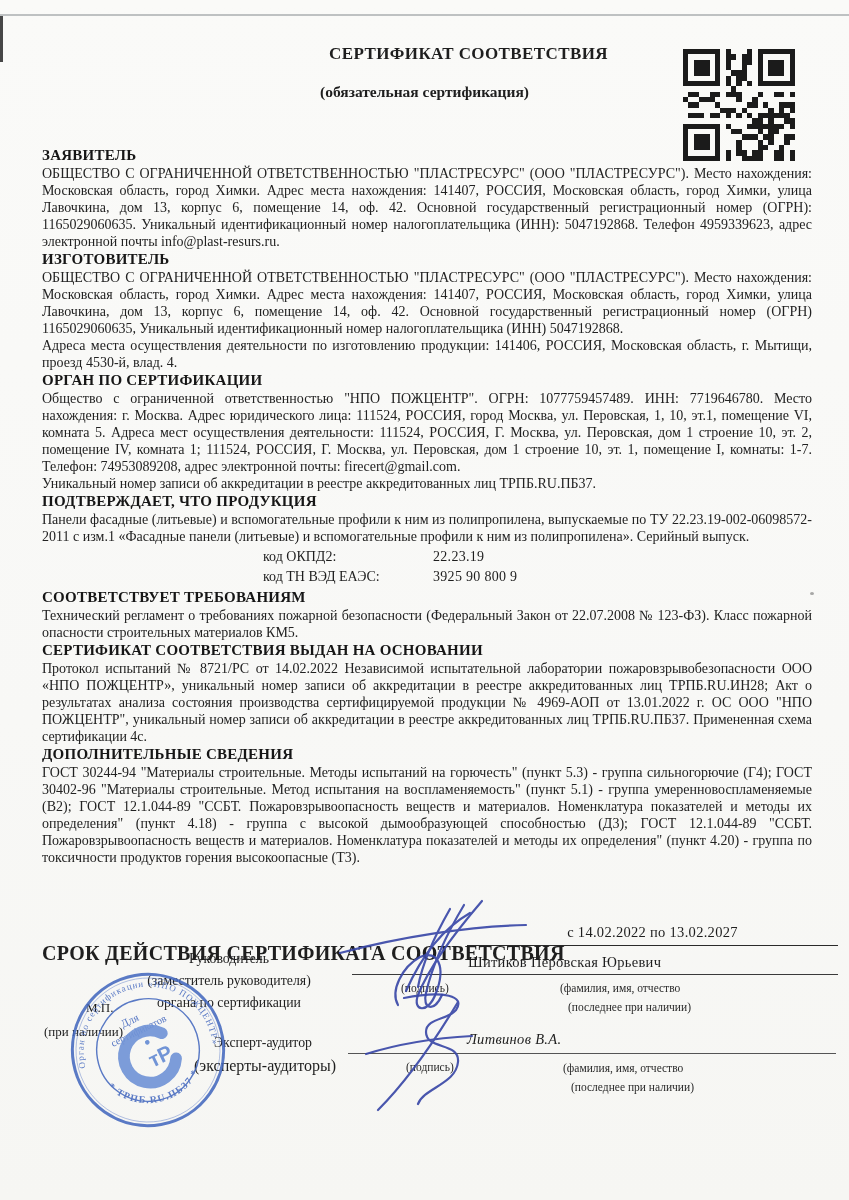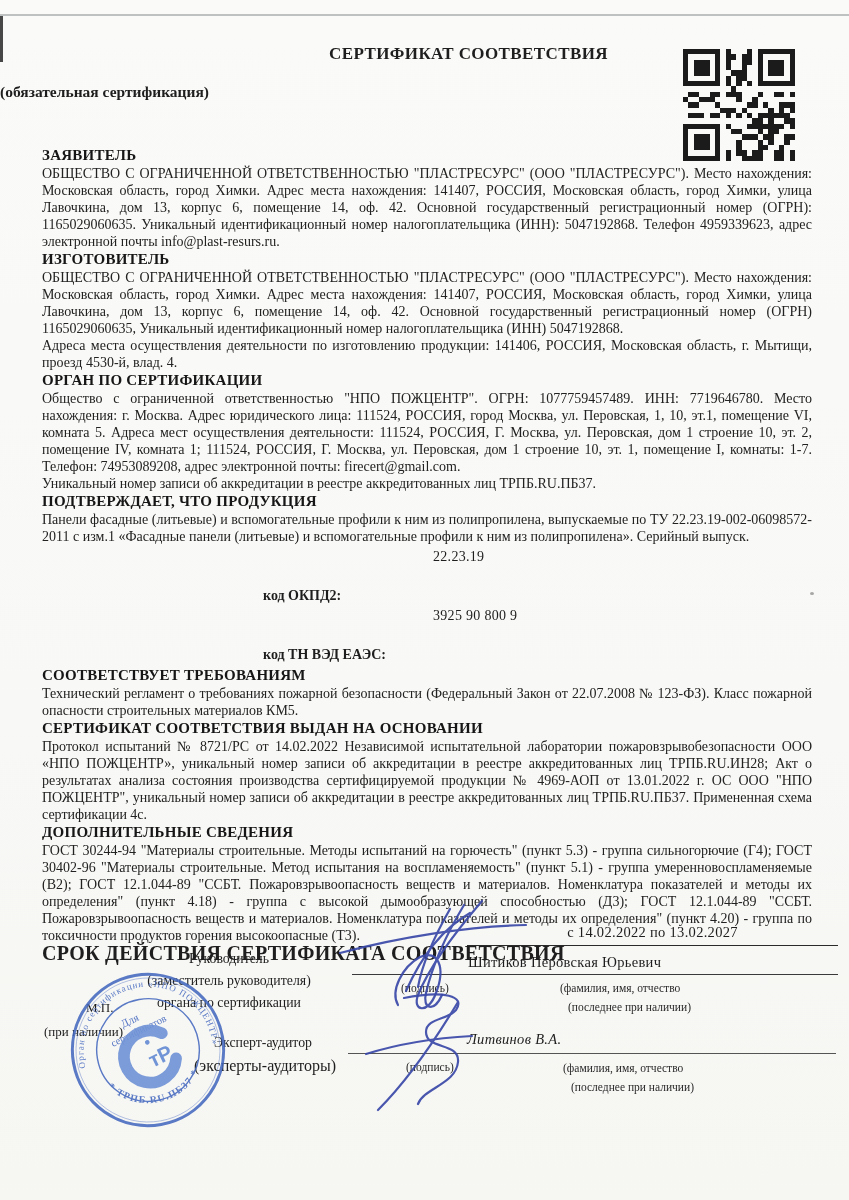--- a/index.html
+++ b/index.html
@@ -4,32 +4,32 @@
 <style>
   html,body{margin:0;padding:0;width:849px;height:1200px;overflow:hidden;
     background:#f4f4f2;font-family:"Liberation Serif", serif;}
   .page{position:absolute;inset:0;background:linear-gradient(180deg,#fafaf8 0%,#f8f8f6 60%,#f6f6f3 100%);color:#1e1e1e;}
   .artifact-topline{position:absolute;left:0;top:14px;width:849px;height:2px;background:#8d9296;opacity:.55;}
   .artifact-leftmark{position:absolute;left:0;top:16px;width:3px;height:46px;background:#1a1a1a;opacity:.8;}
   .artifact-speck{position:absolute;left:810px;top:592px;width:4px;height:3px;background:#555;opacity:.5;border-radius:50%;}
 
   .doc-title{position:absolute;top:44px;left:0;width:100%;text-align:center;
     font-size:17px;font-weight:bold;letter-spacing:.4px;margin-left:44px;}
-  .doc-subtitle{position:absolute;top:83px;left:0;width:100%;text-align:left;
+  .doc-subtitle{position:absolute;top:83px;left:0;width:100%;text-align:center;
     font-size:15.5px;font-weight:bold;}
   .doc-number{position:absolute;top:117px;left:0;width:100%;text-align:center;
     font-size:16px;letter-spacing:.2px;}
   .qr{position:absolute;left:683px;top:49px;width:112px;height:112px;}
 
   .content{position:absolute;left:42px;top:146px;width:770px;}
   .sec-head{font-size:15px;font-weight:bold;line-height:19px;letter-spacing:.25px;color:#161616;}
   .sec-body{font-size:14px;line-height:17px;text-align:justify;color:#222;}
   .codes{margin:2px 0 1px 0;}
   .code-row{display:flex;padding-left:221px;line-height:20px;font-size:14px;}
-  .code-label{font-weight:bold;width:170px;flex:none;margin-top:39px;}
+  .code-label{font-weight:normal;width:170px;flex:none;}
   .code-value{letter-spacing:.3px;}
 
   .abs{position:absolute;}
   .validity-head{left:42px;top:922px;font-size:20px;font-weight:bold;letter-spacing:.3px;margin-top:20px;}
   .validity-dates{left:467px;top:924px;width:371px;text-align:center;font-size:14.5px;letter-spacing:.3px;}
   .dateline{left:467px;top:945px;width:371px;border-top:1.6px solid #2a2a2a;height:0;}
   .role-block{left:95px;top:948px;width:268px;text-align:center;font-size:13.8px;line-height:22px;}
   .sig-line1{left:352px;top:974px;width:486px;border-top:1.6px solid #3a3a3a;height:0;}
   .name1{left:468px;top:954px;font-size:14.5px;letter-spacing:.3px;}
   .cap{font-size:11.5px;color:#2a2a2a;line-height:19px;}

